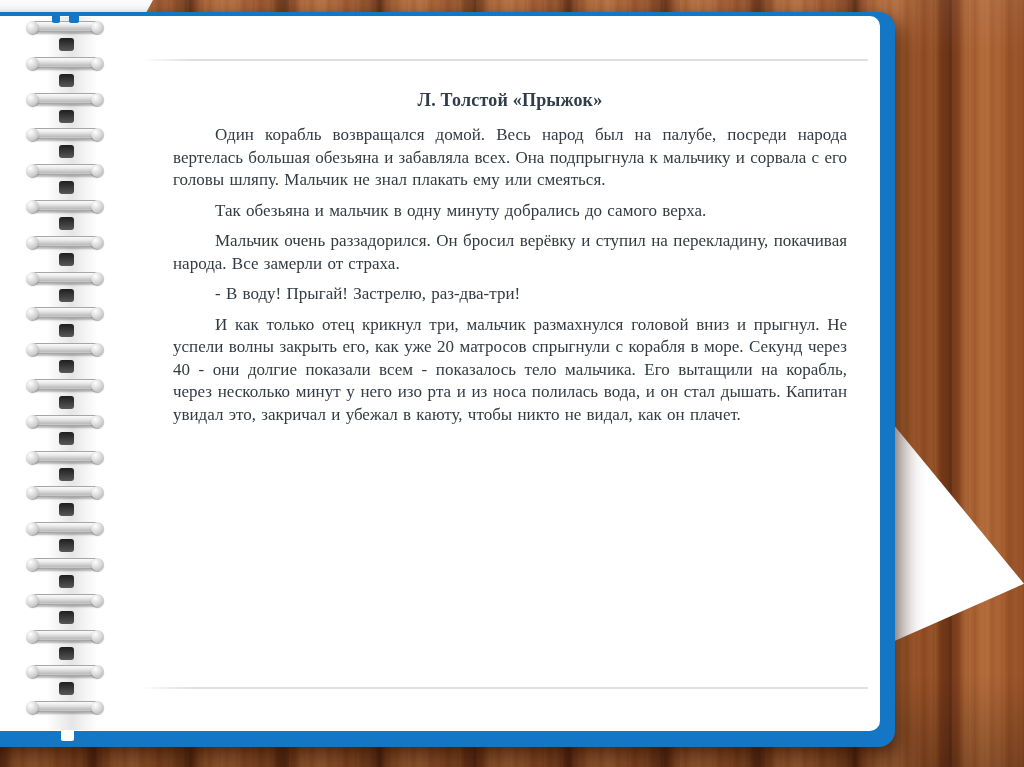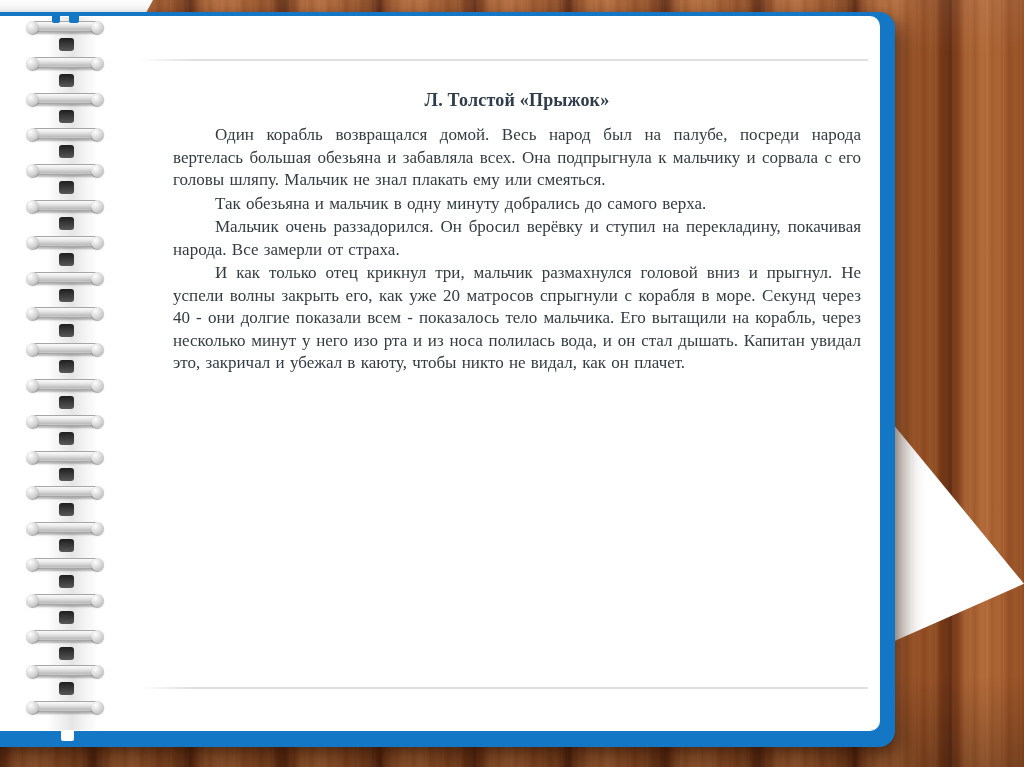--- a/index.html
+++ b/index.html
@@ -76,28 +76,28 @@
     background:radial-gradient(circle at 35% 32%, #ffffff, #cfcfcf 60%, #9d9d9d 100%);
     box-shadow:0 1px 1px rgba(0,0,0,0.3);
   }
   .ring::before{ left:-3px;} .ring::after{ right:-3px;}
   
   .rule{ position:absolute; left:140px; width:728px; height:2px; z-index:3;
     background:linear-gradient(90deg, rgba(224,224,224,0) 0%, var(--rule-gray,#e0e0e0) 7%, var(--rule-gray,#e0e0e0) 100%);}
   .rule.top{ top:59px;}
   .rule.bottom{ top:687px;}
   
-  .content{ position:absolute; left:172px; top:90px; width:690px; z-index:3;
+  .content{ position:absolute; left:165px; top:90px; width:690px; z-index:3;
     color:var(--text-body,#333b41);}
   .title{
     font-size:18px; font-weight:bold; text-align:center; margin:0 0 13px 0;
     color:var(--text-title,#2f3c49); letter-spacing:0.2px;
   }
   .story p{
-    margin:1px; font-size:17px; line-height:22.5px; text-align:justify;
+    margin:8px; font-size:17px; line-height:22.5px; text-align:justify;
     text-indent:42px; word-spacing:1px;
   }
 </style>
 </head>
 <body>
 
 <div class="stage">
   <div class="wood"></div>
 
   <div class="sheet-top-left"></div>
@@ -156,16 +156,17 @@
 
   <div class="rule top"></div>
   <div class="rule bottom"></div>
 
   <div class="content">
     <h1 class="title">Л. Толстой «Прыжок»</h1>
     <div class="story">
         <p>Один корабль возвращался домой. Весь народ был на палубе, посреди народа вертелась большая обезьяна и забавляла всех. Она подпрыгнула к мальчику и сорвала с его головы шляпу. Мальчик не знал плакать ему или смеяться.</p>
         <p>Так обезьяна и мальчик в одну минуту добрались до самого верха.</p>
         <p>Мальчик очень раззадорился. Он бросил верёвку и ступил на перекладину, покачивая народа. Все замерли от страха.</p>
+        <p>- В воду! Прыгай!  Застрелю, раз-два-три!</p>
         <p>И как только отец крикнул три,  мальчик размахнулся головой вниз и прыгнул. Не успели волны закрыть его, как уже 20 матросов спрыгнули с корабля в море. Секунд через 40 - они долгие показали всем - показалось тело мальчика. Его вытащили на корабль, через несколько минут у него изо рта и из носа полилась вода, и он стал дышать. Капитан увидал это, закричал и убежал в каюту, чтобы никто не видал, как он плачет.</p>
       </div>
   </div>
 </div>
 
 </body></html>

